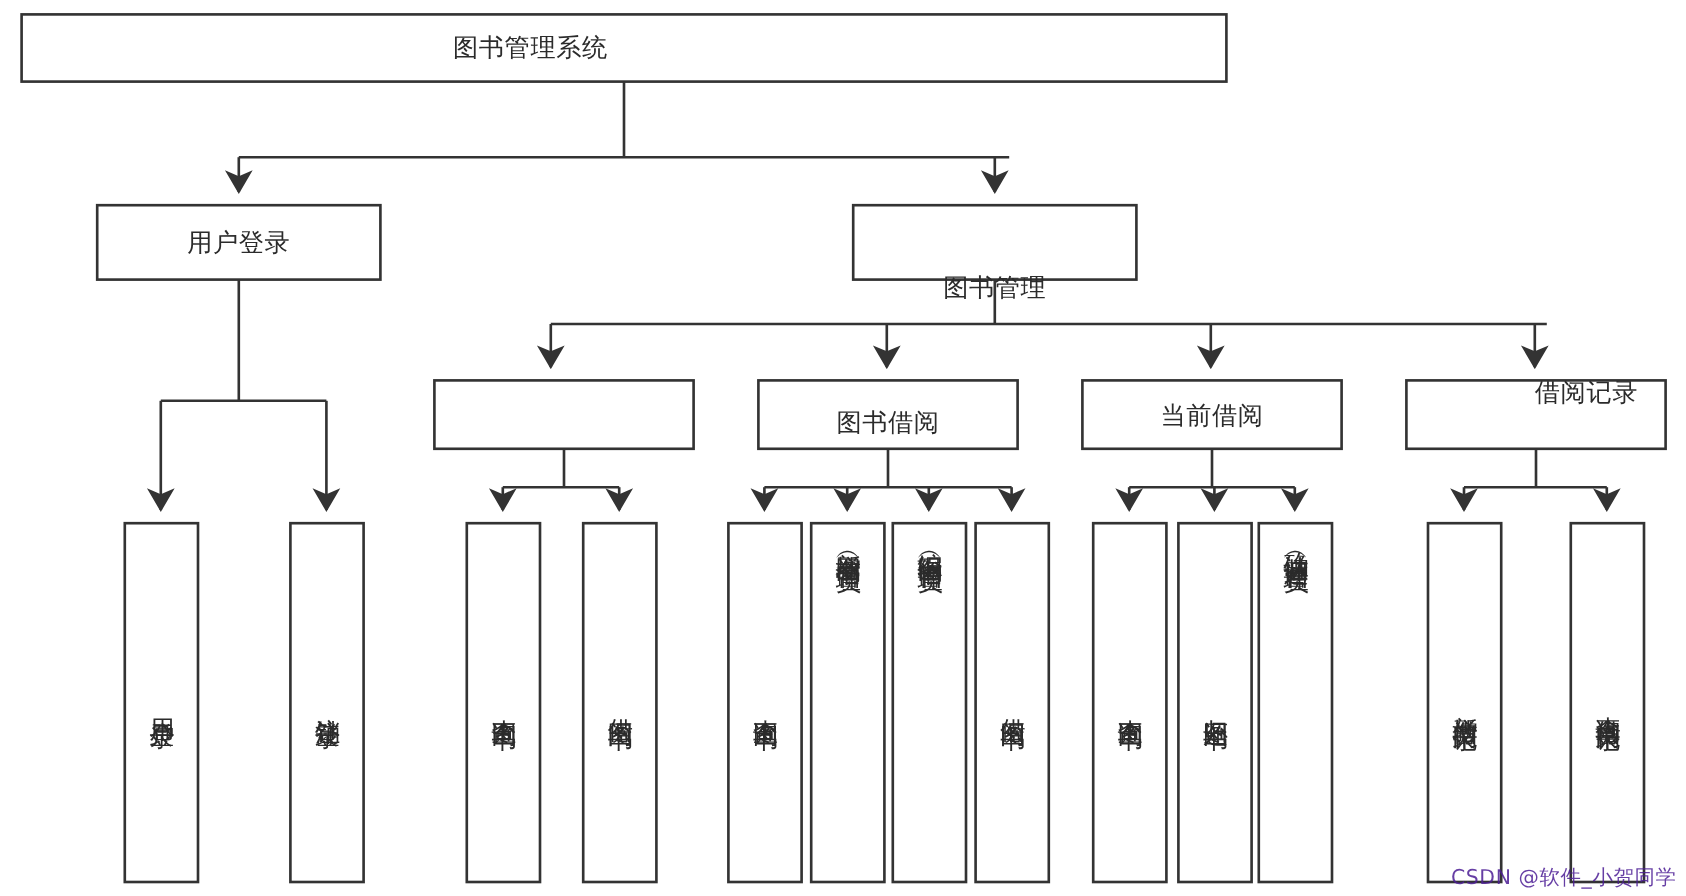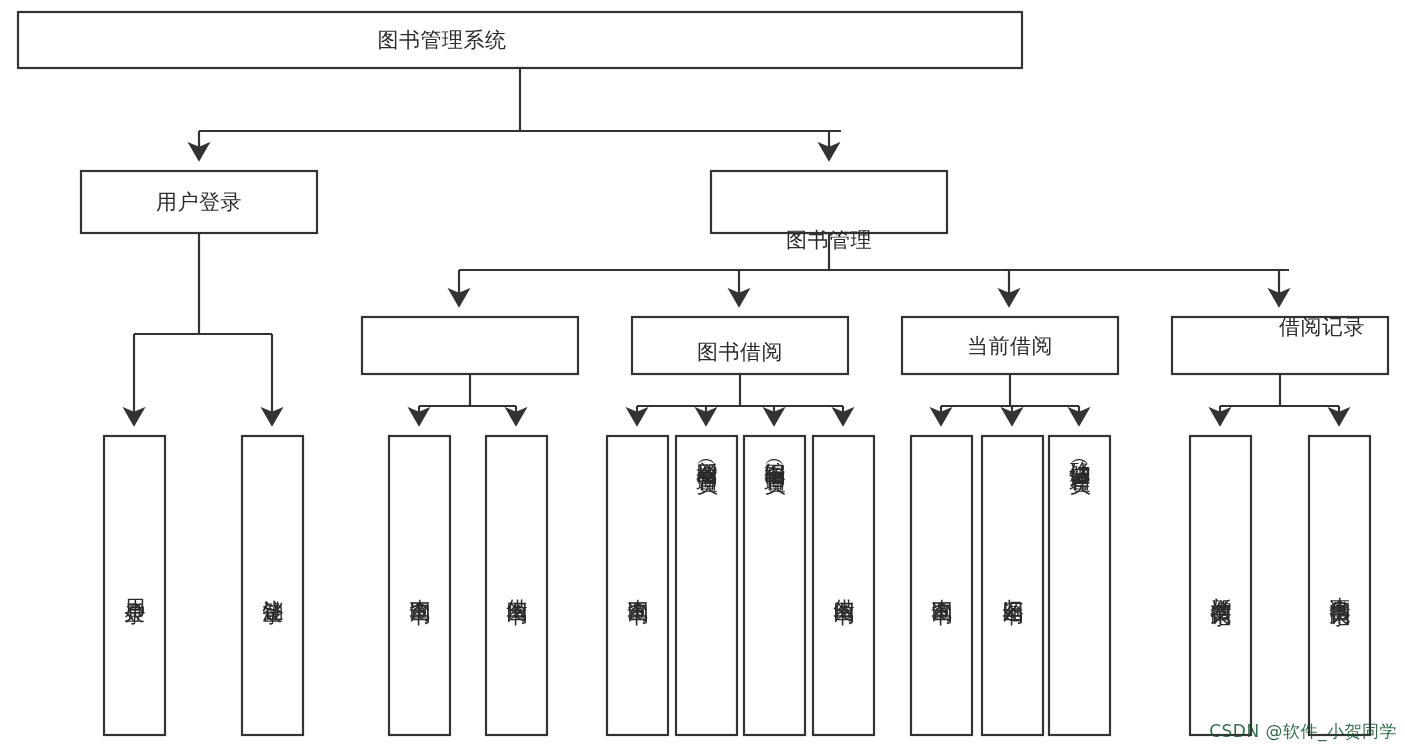--- a/index.html
+++ b/index.html
@@ -62,21 +62,21 @@
     writing-mode: vertical-rl;
     text-orientation: upright;
     letter-spacing: 2px;
     line-height: 1;
     pointer-events: none;
   }
   .watermark {
     position: absolute;
     right: 8px;
     bottom: 4px;
-    color: #14532d;
+    color: #4c1d95;
     font-size: 17px;
     letter-spacing: 0.5px;
     white-space: nowrap;
     opacity: 0.85;
   }
 </style>
 </head>
 <body>
 
 <div id="diagram-root">

